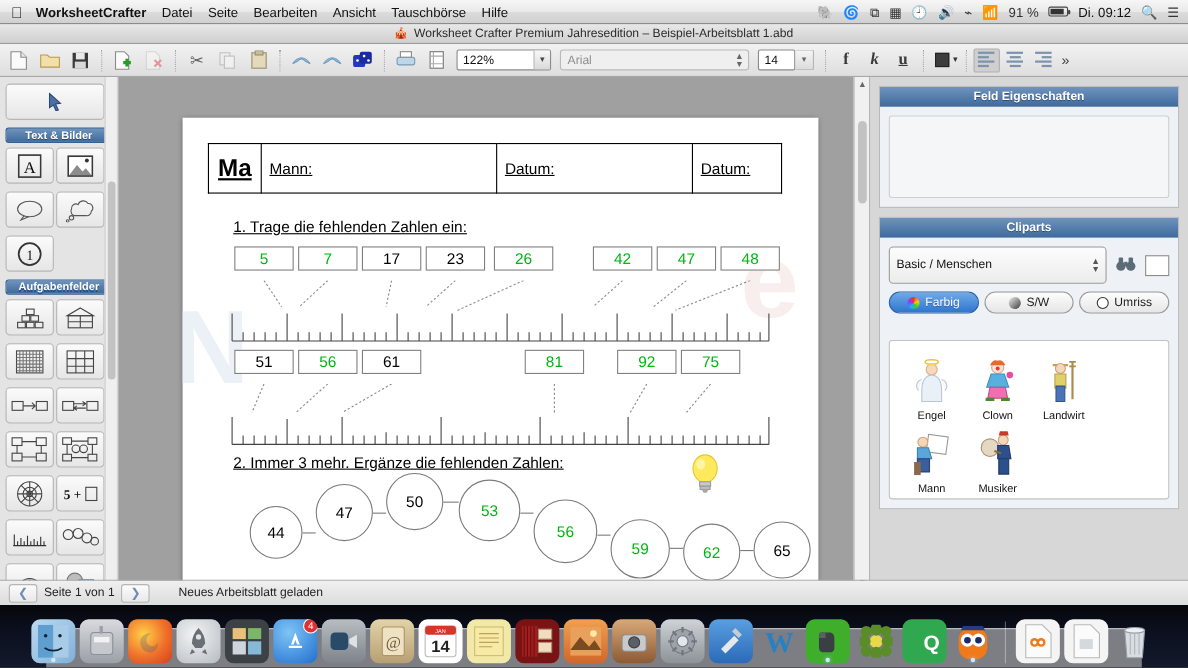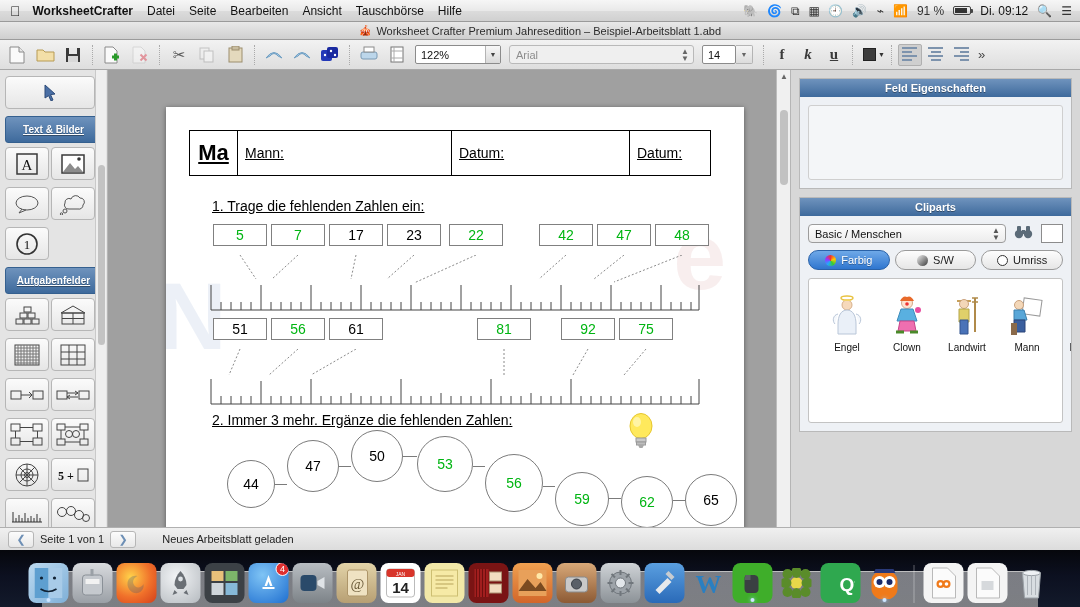--- a/index.html
+++ b/index.html
@@ -51,21 +51,21 @@
     border-radius:3px; font-size:15px; color:#5a5a5a; cursor:default;
   }
   .tb-sep{ width:1px; height:20px; border-left:1px dotted #aaa; margin:0 4px; }
   .zoomfield{
     width:86px; height:19px; background:#fff; border:1px solid #8b8b8b; border-radius:2px;
     display:flex; align-items:center; font-size:11px; padding-left:5px; color:#111; margin-left:3px;
   }
   .zoomfield .arrow{ margin-left:auto; width:15px; height:17px; background:linear-gradient(to bottom,#f8f8f8,#d9d9d9);
      border-left:1px solid #b4b4b4; display:flex; align-items:center; justify-content:center; font-size:7px; color:#444;}
   .fontfield{
-    width:185px; height:19px; background:#efefef; border:1px solid #b9b9b9; border-radius:3px;
+    width:172px; height:19px; background:#efefef; border:1px solid #b9b9b9; border-radius:3px;
     display:flex; align-items:center; font-size:11px; padding-left:6px; color:#8d8d8d; margin-left:6px;
   }
   .fontfield .stepper{ margin-left:auto; margin-right:4px; font-size:8px; color:#666; line-height:7px; text-align:center;}
   .sizefield{
     width:34px; height:19px; background:#fff; border:1px solid #8b8b8b; border-radius:2px;
     display:flex; align-items:center; font-size:11px; padding-left:5px; color:#111; margin-left:6px;
   }
   .sizearrow{ width:17px; height:19px; background:linear-gradient(to bottom,#f5f5f5,#dcdcdc); border:1px solid #b4b4b4;
      border-left:none; border-radius:0 2px 2px 0; display:flex;align-items:center;justify-content:center;font-size:7px;color:#666;}
   .fbtn{ width:24px; height:22px; display:flex;align-items:center;justify-content:center; font-size:15px; color:#3a3a3a; }
@@ -82,23 +82,23 @@
   
   .palette{ width:108px; background:#e4e4e4; border-right:1px solid #b5b5b5; position:relative; overflow:hidden; padding:6px 5px 0 5px;}
   .pal-row{ display:flex; gap:2px; margin-bottom:7px; }
   .pal-btn{
     width:44px; height:33px; background:linear-gradient(to bottom,#fbfbfb,#e6e6e6);
     border:1px solid #b6b6b6; border-radius:4px; display:flex; align-items:center; justify-content:center;
     color:#4a4a4a;
   }
   .pal-btn.wide{ width:90px; height:33px; }
   .pal-head{
-    height:27px; background:linear-gradient(to bottom,#6f93bd,#3e6a9c);
+    height:14px; background:linear-gradient(to bottom,#6f93bd,#3e6a9c);
     border:1px solid #35608f; border-radius:3px; color:#fff; font-size:10px; font-weight:bold;
-    display:flex; align-items:center; justify-content:center; margin-bottom:4px; text-shadow:0 1px 0 rgba(0,0,0,.35);text-decoration:underline;
+    display:flex; align-items:center; justify-content:center; margin-bottom:4px; text-shadow:0 1px 0 rgba(0,0,0,.35);
   }
   .pal-scroll{ position:absolute; right:1px; top:0; bottom:0; width:11px; background:#efefef; border-left:1px solid #c9c9c9;}
   .pal-scroll .thumb{ position:absolute; top:95px; left:2px; width:7px; height:180px; background:#c3c3c3; border-radius:4px;}
   .pal-scroll .dn{ position:absolute; bottom:2px; left:2px; font-size:8px; color:#666;}
 
   
   .canvasarea{ flex:1; background:#9b9b9b; position:relative; overflow:hidden; }
   .canvas-inner{ position:absolute; inset:0; background:#a0a0a0; }
   .page{
     position:absolute; left:58px; top:37px; width:578px; height:425px; background:#fff;
@@ -152,40 +152,40 @@
   .panel{ background:#eef1f5; border:1px solid #b9b9b9; border-radius:0; margin-bottom:8px; overflow:hidden;}
   .panel-head{
     height:18px; background:linear-gradient(to bottom,#6f93bd,#3e6a9c); color:#fff;
     font-size:11px; font-weight:bold; display:flex; align-items:center; justify-content:center;
     text-shadow:0 1px 0 rgba(0,0,0,.35);
   }
   .panel-body{ padding:8px; }
   .fieldbox{ height:75px; background:#f4f6f8; border:1px solid #cfcfcf; border-radius:3px;}
   .cp-row{ display:flex; align-items:center; gap:8px; margin-bottom:7px;}
   .cp-select{
-    flex:1; height:19px; background:linear-gradient(to bottom,#fdfdfd,#ececec);
+    flex:1; height:34px; background:linear-gradient(to bottom,#fdfdfd,#ececec);
     border:1px solid #9c9c9c; border-radius:4px; display:flex; align-items:center;
     padding-left:6px; font-size:11px; color:#111;
   }
   .cp-select .stepper{ margin-left:auto; margin-right:5px; font-size:8px; line-height:7px; color:#555; text-align:center;}
   .cp-swatch{ width:22px; height:19px; background:#fff; border:1px solid #8c8c8c;}
   .seg{ display:flex; gap:5px; }
   .segbtn{
     flex:1; height:20px; border:1px solid #9a9a9a; border-radius:10px;
     background:linear-gradient(to bottom,#fdfdfd,#e6e6e6);
     display:flex; align-items:center; justify-content:center; gap:5px;
     font-size:11px; color:#1c1c1c;
   }
   .segbtn.active{ background:linear-gradient(to bottom,#6fa9e8,#2f76cf); border-color:#2a62a8; color:#fff; text-shadow:0 1px 0 rgba(0,0,0,.3);}
   .dot-color{ width:11px; height:11px; border-radius:50%;
      background:conic-gradient(#e33,#fc0,#3c3,#2af,#93f,#e33);}
   .dot-sw{ width:11px;height:11px;border-radius:50%;background:linear-gradient(135deg,#f0f0f0,#3a3a3a);}
   .dot-out{ width:11px;height:11px;border-radius:50%;border:1.5px solid #333; background:#fff;}
-  .clipgrid{ margin-top:8px; background:#fff; border:1px solid #c3c3c3; border-radius:3px; height:145px; padding:8px;
-    display:flex; flex-wrap:wrap; align-content:flex-start;flex-direction:column; }
+  .clipgrid{ margin-top:24px; background:#fff; border:1px solid #c3c3c3; border-radius:3px; height:145px; padding:8px;
+    display:flex; flex-wrap:wrap; align-content:flex-start; }
   .clip{ width:60px; height:66px; display:flex; flex-direction:column; align-items:center; justify-content:flex-end; }
   .clip .art{ flex:1; display:flex; align-items:center; justify-content:center; font-size:26px;}
   .clip .cap{ font-size:10px; color:#111; }
 
   
   .statusbar{
     position:absolute; top:505px; left:0; width:1080px; height:23px;
     background:linear-gradient(to bottom,#f0f0f0,#dcdcdc); border-top:1px solid #b0b0b0;
     display:flex; align-items:center; font-size:11px; color:#222; padding-left:8px; gap:6px;
   }
@@ -588,21 +588,21 @@
             </tbody>
               </table>
 
             <div class="taskline">1. Trage die fehlenden Zahlen ein:</div>
 
             <div class="numrow" style="height:88px; margin-top:10px;">
               <div class="numbox green" style="left:14px;  top:0">5</div>
               <div class="numbox green" style="left:72px;  top:0">7</div>
               <div class="numbox black" style="left:130px; top:0">17</div>
               <div class="numbox black" style="left:188px; top:0">23</div>
-              <div class="numbox green" style="left:250px; top:0">22</div>
+              <div class="numbox green" style="left:250px; top:0">26</div>
               <div class="numbox green" style="left:340px; top:0">42</div>
               <div class="numbox green" style="left:398px; top:0">47</div>
               <div class="numbox green" style="left:456px; top:0">48</div>
               <svg width="510" height="56" viewBox="0 0 510 56" style="position:absolute;left:0;top:31px">
                 <g stroke="#8a8a8a" stroke-width="1" stroke-dasharray="2,2">
                   <path d="M41 0 L57 24"></path>
                     <path d="M99 0 L73 24"></path>
                     <path d="M157 0 L152 24"></path>
                     <path d="M215 0 L188 24"></path>
                   <path d="M277 0 L215 28"></path>

